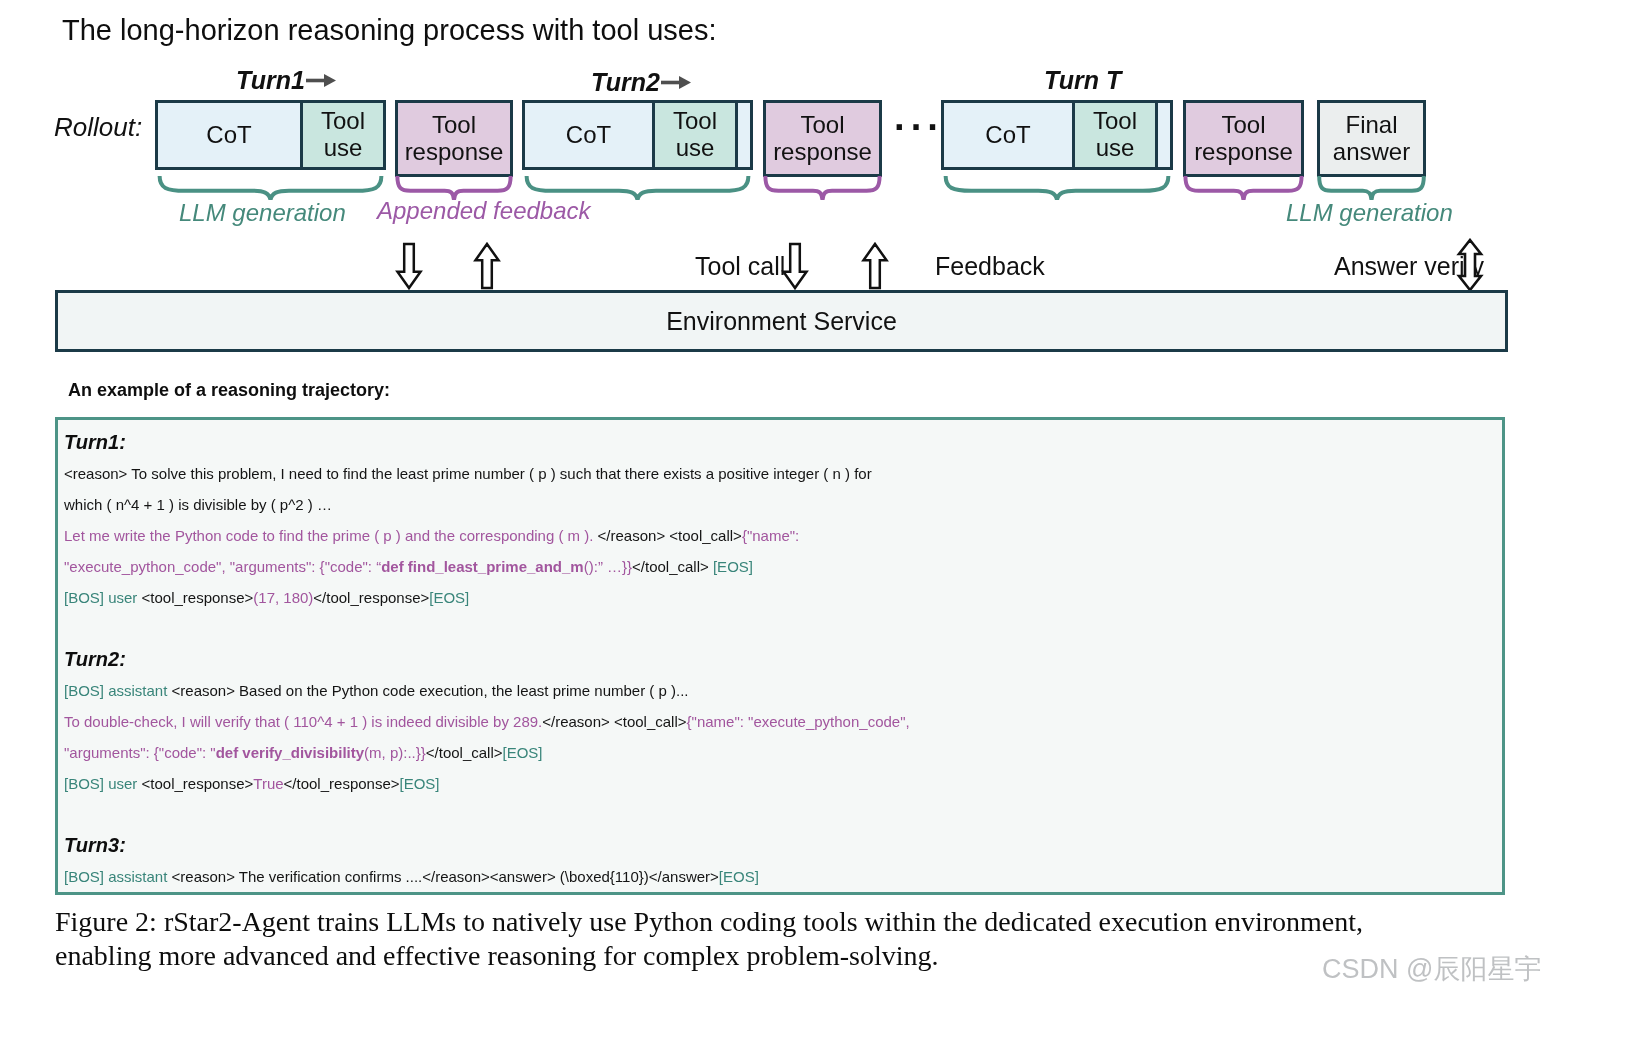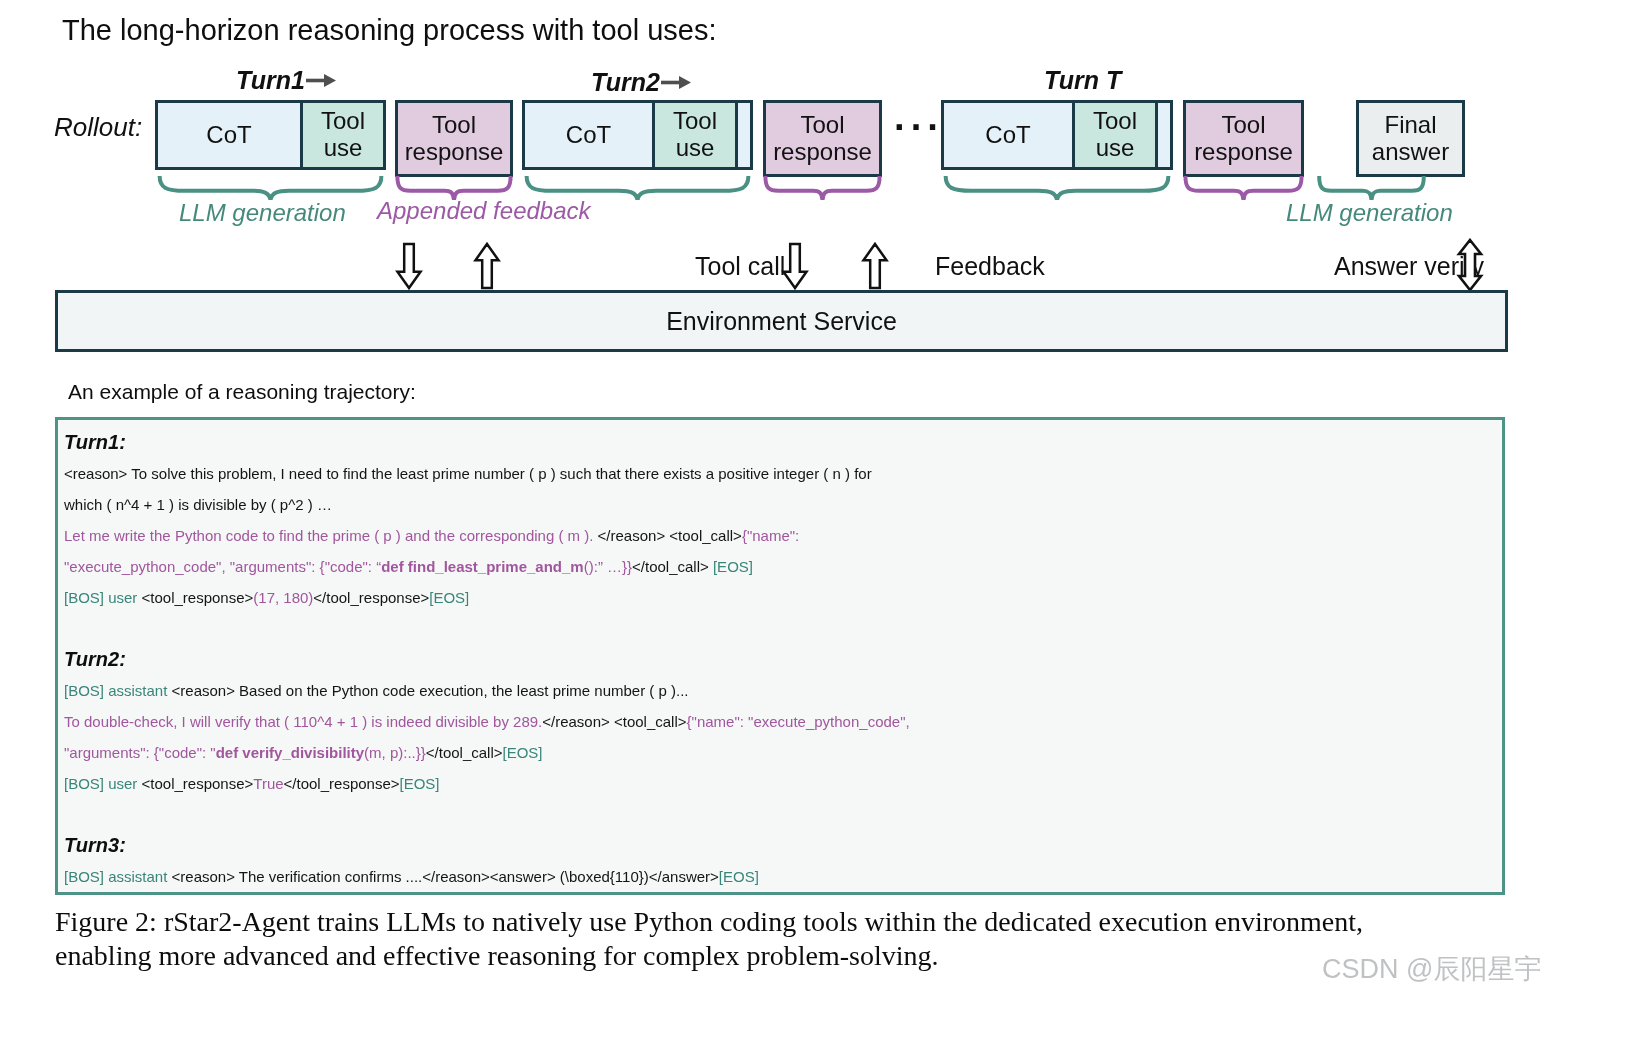--- a/index.html
+++ b/index.html
@@ -36,21 +36,21 @@
   
   .varrow{top:242px;width:28px;height:48px;}
   .varrow svg,.dblarrow svg{display:block;width:100%;height:100%;}
   .dblarrow{top:238px;width:28px;height:54px;}
   .arrow-text{font-size:25px;color:#111;top:252px;white-space:nowrap;margin-left:32px;}
   
   .env-bar{left:55px;top:290px;width:1453px;height:62px;background:var(--env-fill);
     border:3px solid var(--box-border);box-sizing:border-box;display:flex;align-items:center;justify-content:center;
     font-size:25px;color:#111;}
   
-  .example-heading{left:68px;top:380px;font-size:21px;color:#0e0e0e;}
+  .example-heading{left:68px;top:380px;font-size:18px;color:#0e0e0e;font-weight:bold;}
   .traj-box{left:55px;top:417px;width:1450px;height:478px;border:3px solid var(--trajectory-border);
     background:var(--trajectory-fill);box-sizing:border-box;overflow:hidden;padding:7px 5px 0 6px;}
   .traj-line{font-size:15px;line-height:31px;white-space:pre;}
   .turn-title{font-size:20px;line-height:31px;font-weight:700;font-style:italic;color:#0e0e0e;}
   .traj-gap{height:31px;}
   .seg-k{color:#141414;}
   .seg-p{color:var(--purple-text);}
   .seg-g{color:var(--teal-text);}
   .seg-b{font-weight:700;}
   
@@ -121,21 +121,21 @@
     <div class="cell tooluse">
         <span>Tool use</span>
       </div>
     <div class="cell sliver"></div>
   </div>
 
   <div class="abs solo toolresp" style="left:1183px;width:121px;">
       <span>Tool response</span>
     </div>
 
-  <div class="abs solo finalans" style="left:1317px;width:109px;margin-left:39px;">
+  <div class="abs solo finalans" style="left:1317px;width:109px;">
       <span>Final answer</span>
     </div>
 
   <div class="abs brace brace-teal" style="left:155px;width:231px;">
     <svg viewBox="0 0 200 26" preserveAspectRatio="none">
         <path d="M4,0 C4,13 10,16 26,16 L84,16 C94,16 99,18 100,26 C101,18 106,16 116,16 L174,16 C190,16 196,13 196,0" fill="none" stroke="currentColor" stroke-width="4" stroke-linecap="round" vector-effect="non-scaling-stroke"></path>
       </svg>
   </div>
   <div class="abs brace brace-purple" style="left:395px;width:118px;">
     <svg viewBox="0 0 200 26" preserveAspectRatio="none">

